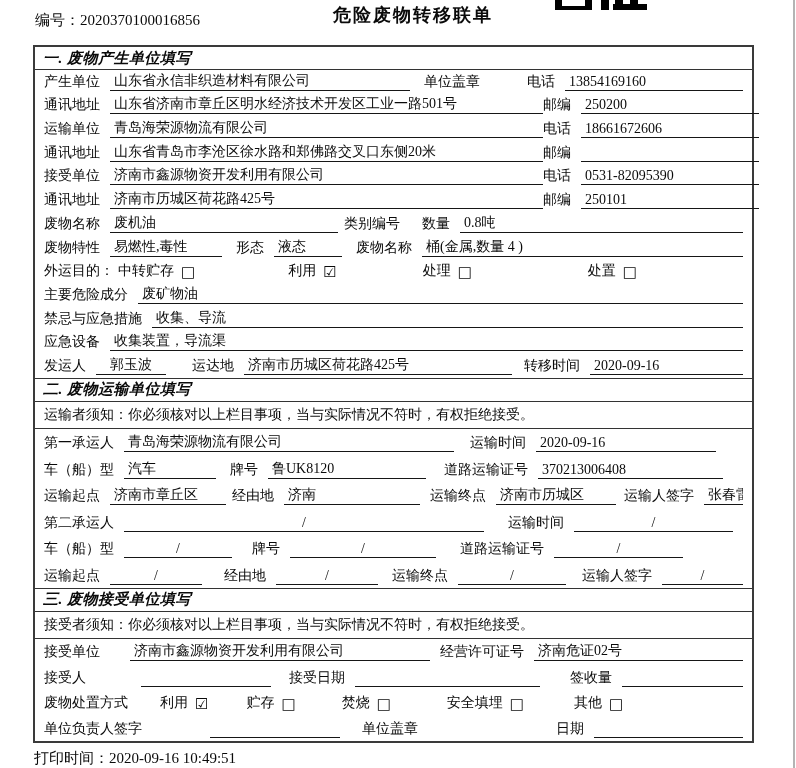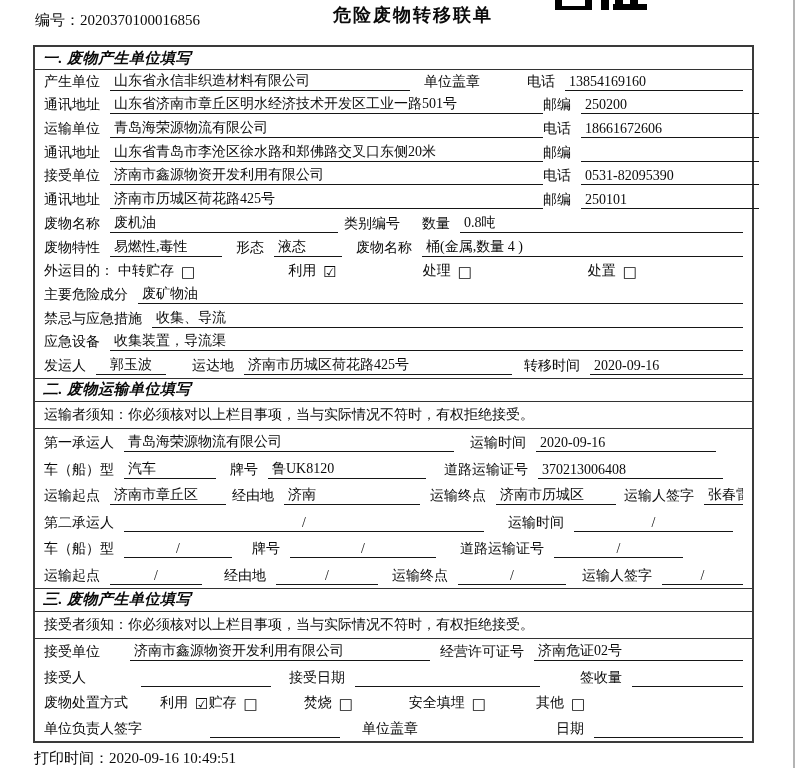--- a/index.html
+++ b/index.html
@@ -221,49 +221,49 @@
       <span class="lbl" style="margin-left:22px">经由地</span>
       <span class="val ctr" style="width:102px">/</span>
       <span class="lbl" style="margin-left:14px">运输终点</span>
       <span class="val ctr" style="width:108px">/</span>
       <span class="lbl" style="margin-left:16px">运输人签字</span>
       <span class="val fill ctr">/</span>
     </div>
   </div>
 
   <div class="sec s3">
-    <div class="sec-h">三. 废物产生单位填写</div>
+    <div class="sec-h">三. 废物接受单位填写</div>
 
     <div class="row notice">
       <span>接受者须知：你必须核对以上栏目事项，当与实际情况不符时，有权拒绝接受。</span>
     </div>
 
     <div class="row">
       <span class="lbl">接受单位</span>
       <span class="val" style="width:300px;margin-left:20px">济南市鑫源物资开发利用有限公司</span>
       <span class="lbl" style="margin-left:10px">经营许可证号</span>
       <span class="val fill">济南危证02号</span>
     </div>
 
     <div class="row">
       <span class="lbl">接受人</span>
       <span class="val" style="width:130px;margin-left:45px"></span>
       <span class="lbl" style="margin-left:18px">接受日期</span>
       <span class="val" style="width:185px"></span>
-      <span class="lbl" style="margin-left:40px">签收量</span>
+      <span class="lbl" style="margin-left:30px">签收量</span>
       <span class="val fill"></span>
     </div>
 
     <div class="row">
       <span class="lbl">废物处置方式</span>
       <span class="grp" style="margin-left:22px">
         <span>利用</span>
         <span class="cb">☑</span>
       </span>
-      <span class="grp" style="">
+      <span class="grp" style="margin-left:38px">
         <span>贮存</span>
         <span class="cb">□</span>
       </span>
       <span class="grp" style="margin-left:46px">
         <span>焚烧</span>
         <span class="cb">□</span>
       </span>
       <span class="grp" style="margin-left:56px">
         <span>安全填埋</span>
         <span class="cb">□</span>

